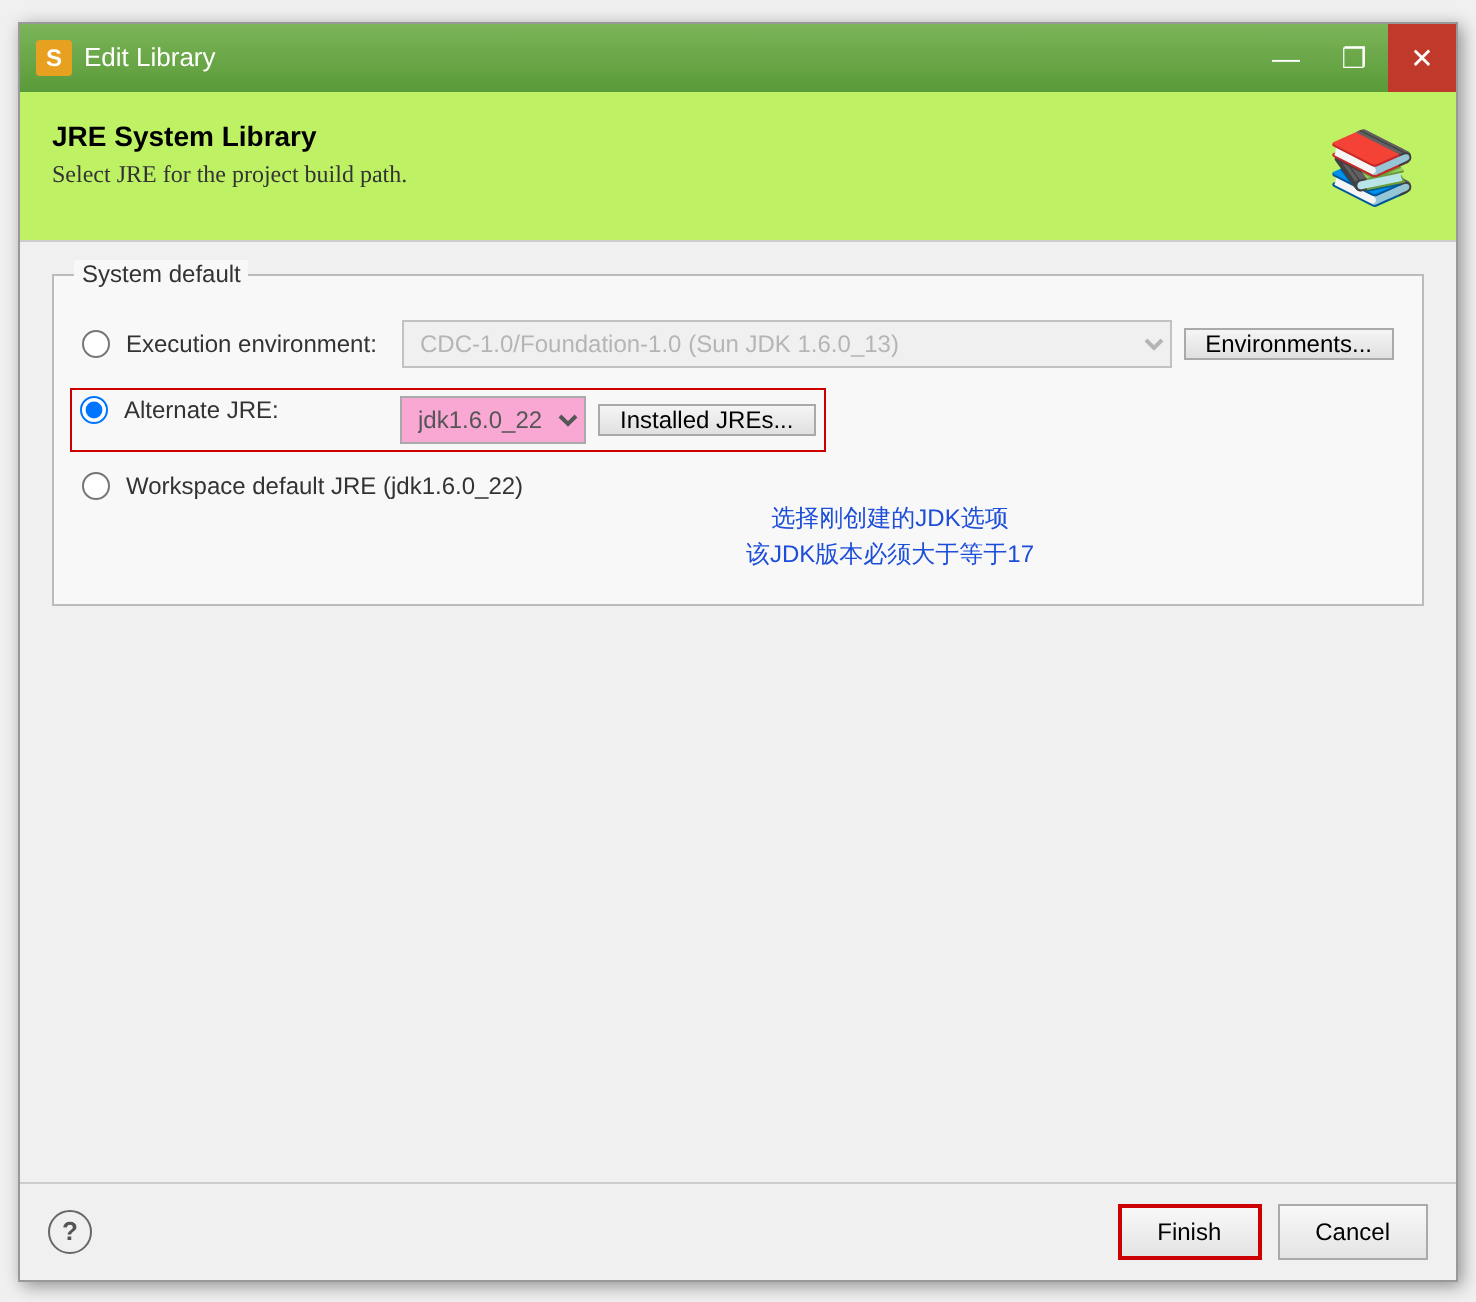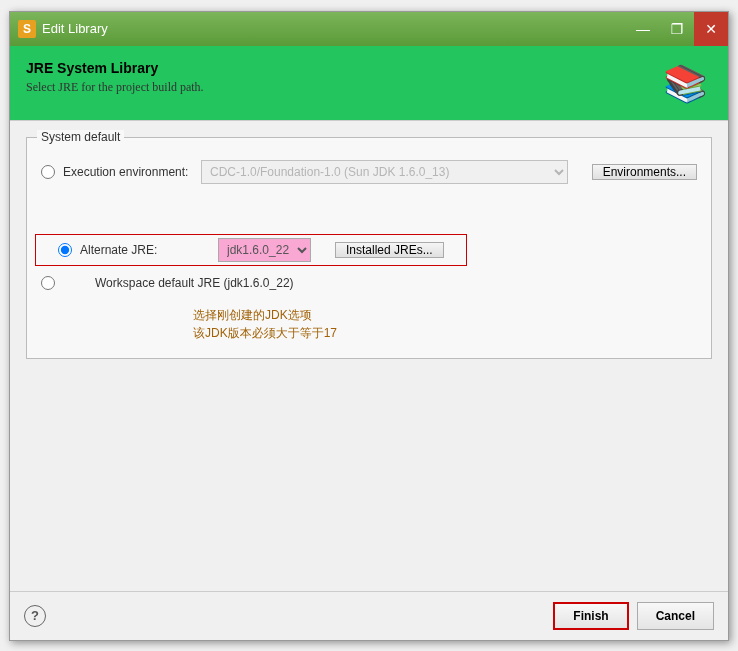--- a/index.html
+++ b/index.html
@@ -71,21 +71,21 @@
       border: none;
     }
     .title-bar-btn.close { background: #c0392b; }
     .content {
       flex: 1;
       display: flex;
       flex-direction: column;
       padding: 0;
     }
     .header-section {
-      background: #22c55e;
+      background: #bef264;
       padding: 14px 16px 12px 16px;
       border-bottom: 1px solid #ccc;
       display: flex;
       align-items: flex-start;
       justify-content: space-between;
     }
     .header-text h2 {
       font-size: 14px;
       font-weight: bold;
       color: #000;
@@ -139,21 +139,21 @@
     .radio-label {
       font-size: 12px;
       color: #333;
       white-space: nowrap;
       min-width: 130px;
     }
     .radio-select-wrapper {
       flex: 1;
       display: flex;
       align-items: center;
-      gap: 24px;
+      gap: 6px;
     }
     .radio-select {
       flex: 1;
       height: 24px;
       font-size: 12px;
       border: 1px solid #aaa;
       background: #f9a8d4;
       padding: 0 4px;
       color: #555;
     }
@@ -165,33 +165,33 @@
       height: 16px;
       padding: 0 10px;
       font-size: 12px;
       border: 1px solid #aaa;
       background: linear-gradient(to bottom, #f5f5f5, #e0e0e0);
       cursor: pointer;
       white-space: nowrap;
     }
     .alternate-jre-row {
       border: 1.5px solid #cc0000;
-      padding: 3px 22px;
+      padding: 3px 4px;
       margin-left: -6px;
       display: flex;
-      align-items: center;
+      align-items: flex-start;
       gap: 8px;
-      margin-top: 40px;
     }
     .annotation-text {
-      margin-top: 16px;
+      margin-top: 0;
       margin-left: 152px;
-      color: #a16207;
+      color: #1d4ed8;
       font-size: 12px;
       line-height: 1.5;
+      text-align: center;
     }
     .footer {
       border-top: 1px solid #ccc;
       padding: 10px 14px;
       display: flex;
       align-items: center;
       justify-content: space-between;
       background: #f0f0f0;
       flex-shrink: 0;
     }
@@ -217,21 +217,20 @@
       display: flex;
       gap: 8px;
     }
     .footer-btn {
       height: 28px;
       padding: 0 18px;
       font-size: 12px;
       border: 1.5px solid #aaa;
       background: linear-gradient(to bottom, #f8f8f8, #e4e4e4);
       cursor: pointer;
-      font-weight: bold;
     }
     .footer-btn.primary {
       border: 2px solid #cc0000;
     }
   </style>
 </head>
 <body>
 
 <div class="window">
 
@@ -282,21 +281,21 @@
               <select class="radio-select">
                 <option>jdk1.6.0_22</option>
               </select>
               <button class="side-btn">Installed JREs...</button>
             </div>
           </div>
         </div>
 
         <div class="radio-row">
           <input type="radio" name="jre-option" id="ws-default" style="">
-          <label for="ws-default" class="radio-label" style="min-width:auto;margin-left:32px;">Workspace default JRE (jdk1.6.0_22)</label>
+          <label for="ws-default" class="radio-label" style="min-width:auto;">Workspace default JRE (jdk1.6.0_22)</label>
         </div>
 
         <div class="annotation-text">
           <div>选择刚创建的JDK选项</div>
           <div>该JDK版本必须大于等于17</div>
         </div>
       </div>
     </div>
   </div>
 

